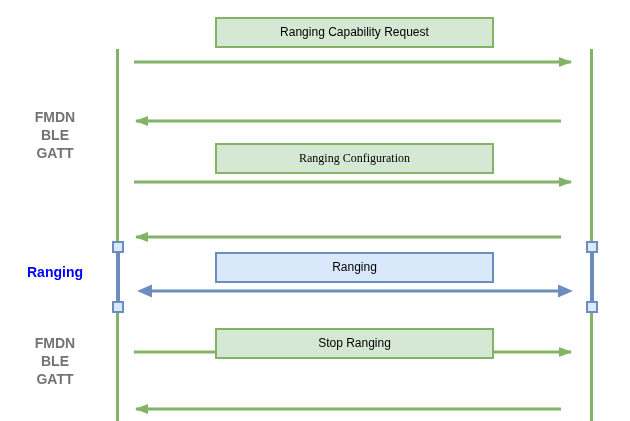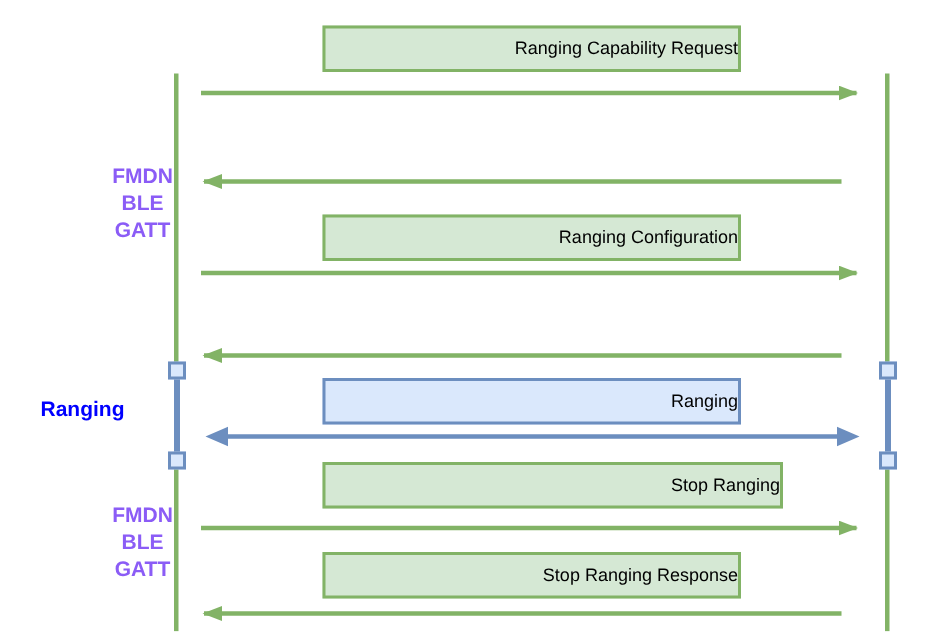--- a/index.html
+++ b/index.html
@@ -26,38 +26,38 @@
   .msg {
     position: absolute;
     left: 215px;
     width: 275px;
     height: 27px;
     border: 2px solid #82b366;
     background: #d5e8d4;
     color: #000000;
     font-size: 12px;
     line-height: 27px;
-    text-align: right;
+    text-align: center;
     white-space: nowrap;
   }
   .msg.blue {
     border-color: #6c8ebf;
     background: #dae8fc;
   }
   .side-label {
     position: absolute;
     left: 0;
     width: 110px;
     text-align: center;
     font-size: 14px;
     font-weight: bold;
     line-height: 18px;
   }
   .side-label .line { display: block; }
-  .side-green { color: #8b5cf6; padding-left: 40px; }
+  .side-green { color: #737373; }
   .side-blue  { color: #0000ff; }
   .act-line {
     position: absolute;
     width: 4px;
     height: 56px;
     top: 249px;
     background: #6c8ebf;
   }
   .act-square {
     position: absolute;
@@ -95,24 +95,23 @@
     <g>
       <line x1="150" y1="291" x2="560" y2="291" stroke="#6c8ebf" stroke-width="3"></line>
       <polygon points="137,291 152,284.5 152,297.5" fill="#6c8ebf"></polygon>
       <polygon points="573,291 558,284.5 558,297.5" fill="#6c8ebf"></polygon>
     </g>
     <line x1="134" y1="352" x2="571" y2="352" stroke="#82b366" stroke-width="3" marker-end="url(#ah-g)"></line>
     <line x1="561" y1="409" x2="136" y2="409" stroke="#82b366" stroke-width="3" marker-end="url(#ah-g)"></line>
   </svg>
 
   <div class="msg" style="top:17px;">Ranging Capability Request</div>
-  <div class="msg" style="top:143px;">Ranging Configuration</div>
+  <div class="msg" style="top:143px;font-family:Liberation Serif, serif;">Ranging Configuration</div>
   <div class="msg blue" style="top:252px;">Ranging</div>
-  <div class="msg" style="top:308px;padding-left:28px;">Stop Ranging</div>
-  <div class="msg" style="top:368px;">Stop Ranging Response</div>
+  <div class="msg" style="top:328px;">Stop Ranging</div>
 
   <div class="side-label side-green" style="top:108px;">
     <span class="line">FMDN</span>
     <span class="line">BLE</span>
     <span class="line">GATT</span>
   </div>
   <div class="side-label side-blue" style="top:263px;">
     <span class="line">Ranging</span>
   </div>
   <div class="side-label side-green" style="top:334px;">

